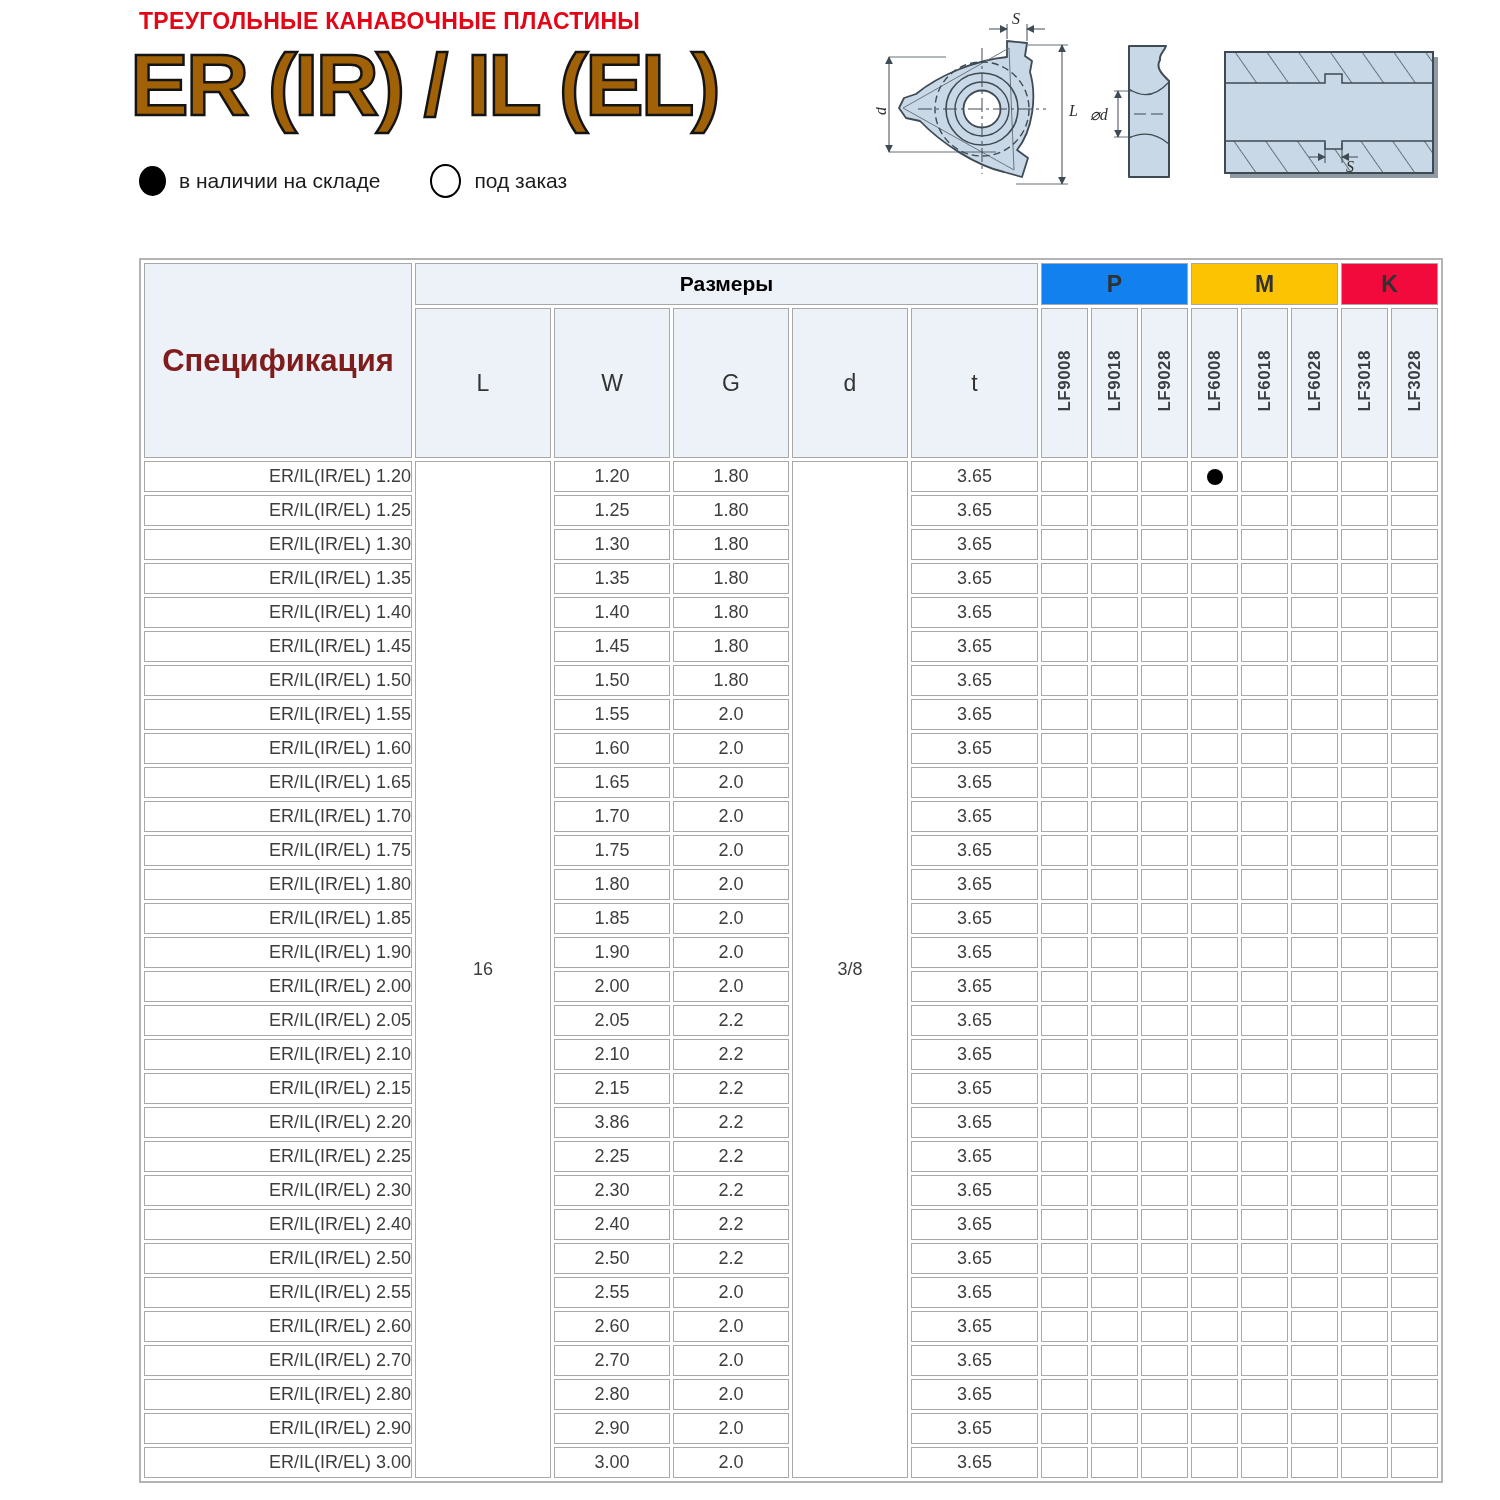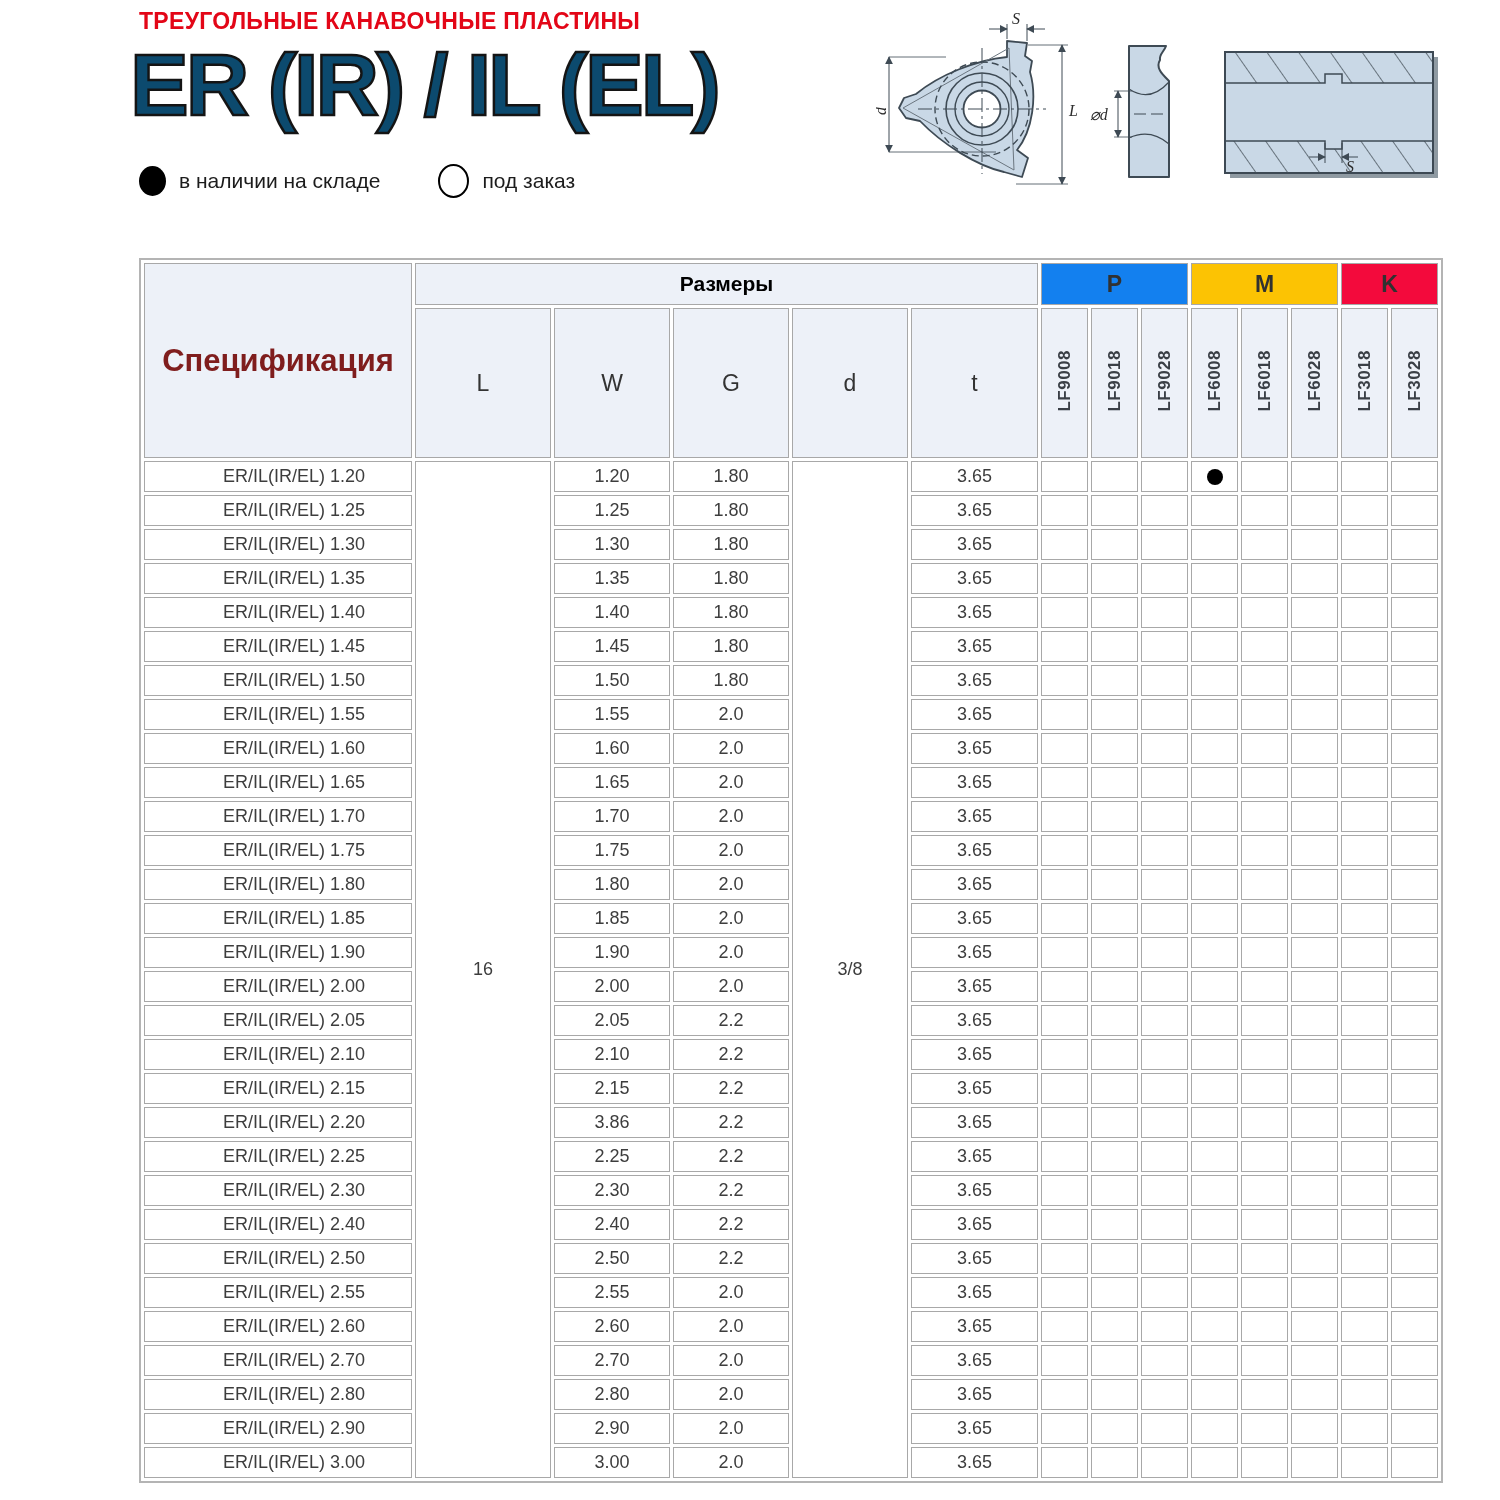--- a/index.html
+++ b/index.html
@@ -2,24 +2,24 @@
 <html><head>
 <meta charset="utf-8">
 <style>
   html,body{margin:0;padding:0;background:#ffffff;}
   .page{position:relative;width:1500px;height:1500px;background:#fff;
         font-family:"Liberation Sans",sans-serif;overflow:hidden;margin-left:44px;}
 
   .cat-title{position:absolute;left:95px;top:8px;font-size:23px;font-weight:700;
              color:#e30617;letter-spacing:.3px;}
   .big-title{position:absolute;left:86px;top:34px;font-size:88px;font-weight:700;
-             color:#0c4a6e;letter-spacing:-3px;-webkit-text-stroke:2.5px #141414;}
+             color:#a16207;letter-spacing:-3px;-webkit-text-stroke:2.5px #141414;}
 
   .legend{position:absolute;left:95px;top:164px;display:flex;align-items:center;
-          font-size:21px;color:#1c1c1c;gap:8px;}
+          font-size:21px;color:#1c1c1c;}
   .legend .sym{width:27px;height:30px;border-radius:50%;flex:0 0 auto;}
   .filled-sym{background:#000;}
   .open-sym{background:#fff;border:2.5px solid #000;width:24px;height:27px;}
   .legend .lab{margin-left:13px;}
   .legend .grp{display:flex;align-items:center;}
   .legend .grp + .grp{margin-left:50px;}
 
   .drawing{position:absolute;}
   .dimtxt{font-family:"Liberation Serif",serif;font-style:italic;font-size:16px;fill:#2e2e2e;}
 
@@ -30,21 +30,21 @@
      padding:0;font-size:18px;overflow:hidden;background:#fff;}
   .hd{background:#edf1f8;}
   .spec-hd{font-size:31px;font-weight:700;color:#7f1d1d;}
   .razm{height:40px;font-size:21px;font-weight:600;color:#000000;}
   .group{font-size:23px;font-weight:700;color:#313131;}
   .dimcell{height:148px;font-size:23px;color:#333;}
   .gradecell{height:148px;}
   .vert{display:inline-block;writing-mode:vertical-rl;transform:rotate(180deg);
         font-size:17px;font-weight:600;color:#3a3f46;letter-spacing:.5px;}
   tbody td{height:29px;}
-  td.spec{text-align:center;padding-left:32px;}
+  td.spec{text-align:right;padding-left:32px;}
   .dot{display:inline-block;width:16px;height:16px;border-radius:50%;background:#000;
        vertical-align:middle;}
 </style>
 </head>
 <body>
 
 <div class="page">
 
   <div class="cat-title">ТРЕУГОЛЬНЫЕ КАНАВОЧНЫЕ ПЛАСТИНЫ</div>
   <div class="big-title">ER (IR) / IL (EL)</div>

